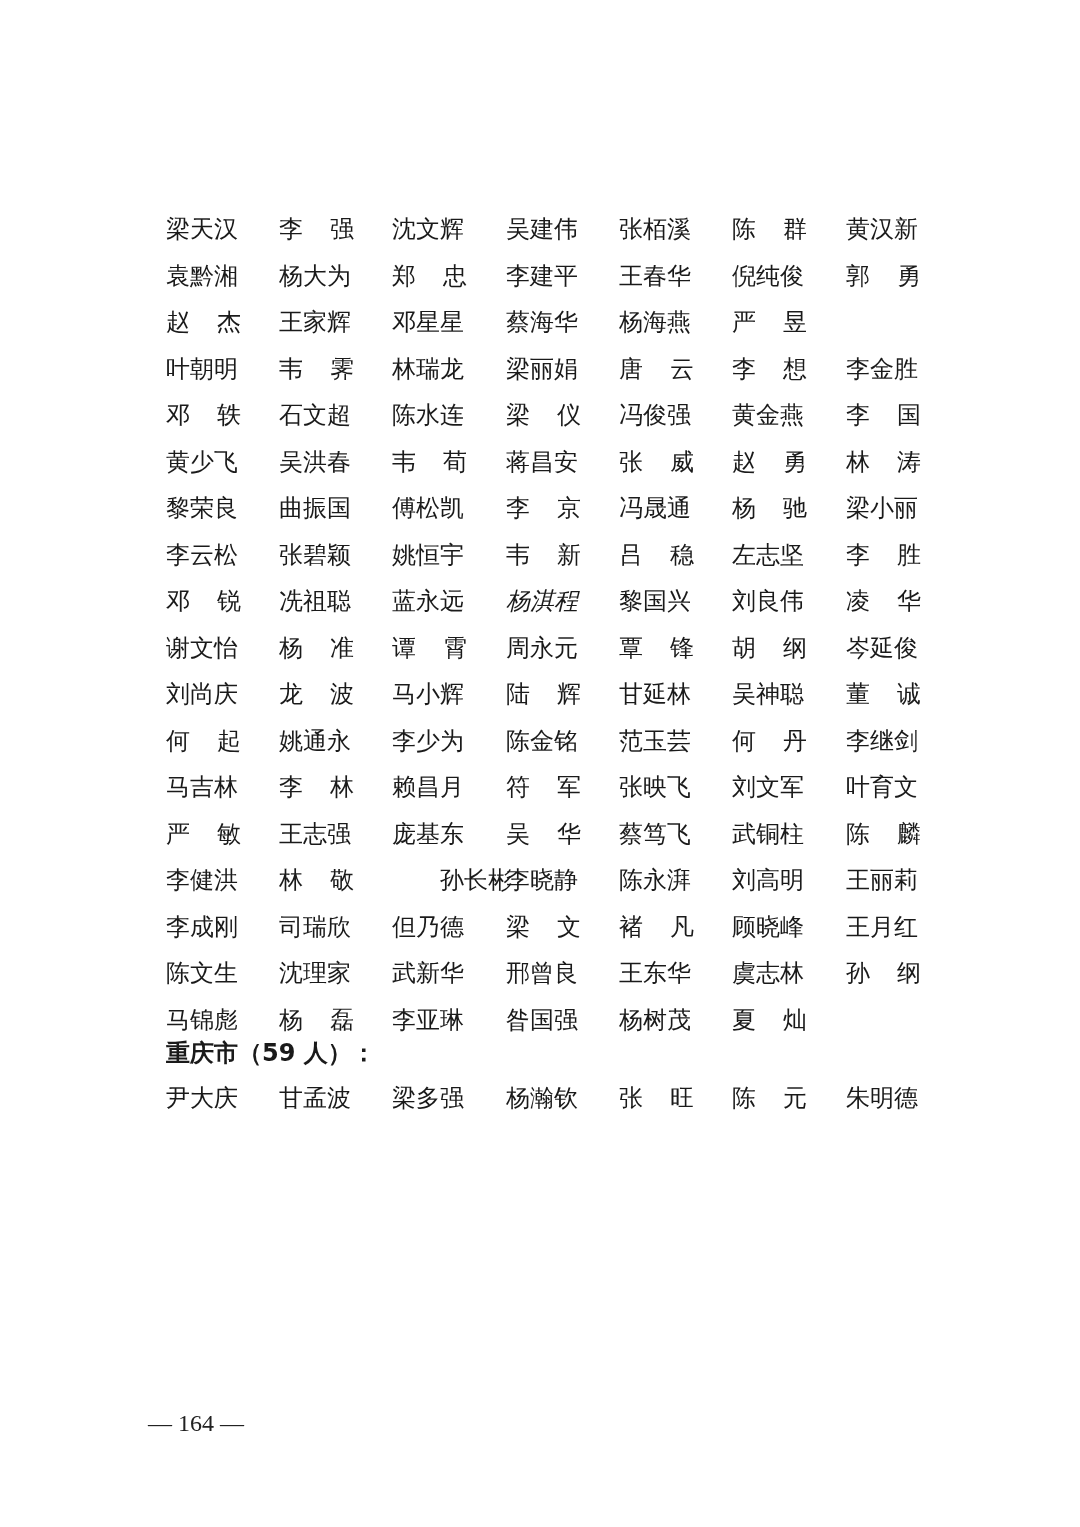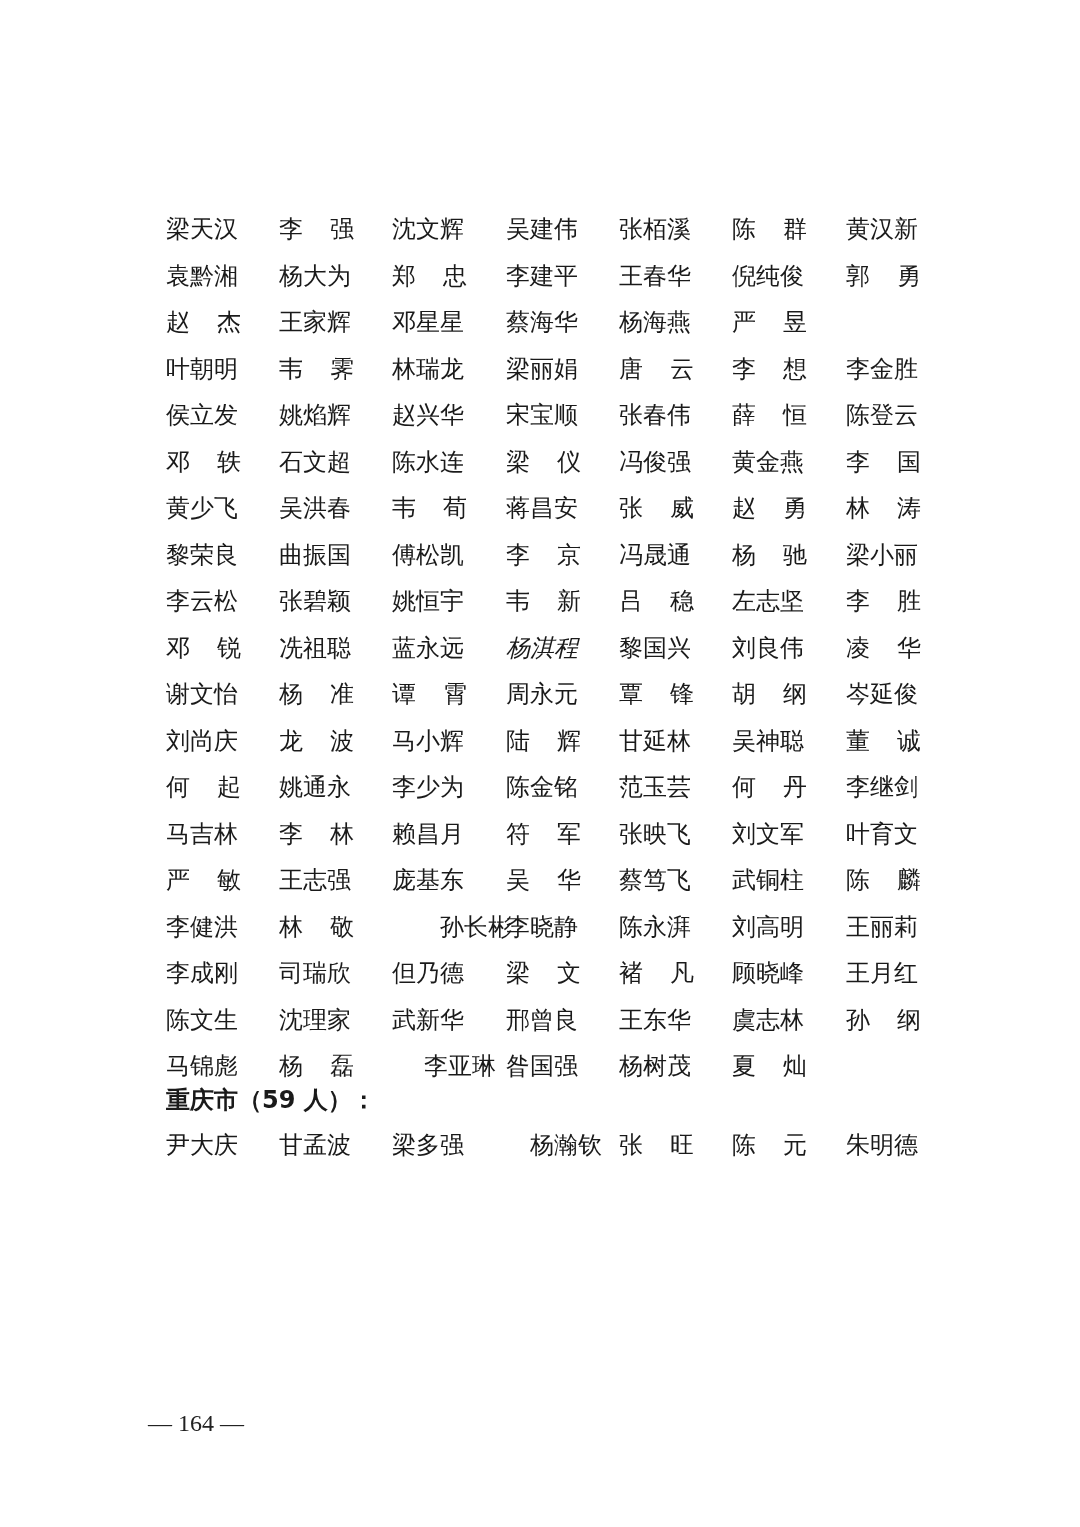--- a/index.html
+++ b/index.html
@@ -79,32 +79,20 @@
             <span>唐</span>
             <span>云</span>
           </span>
           <span class="cell two" style="left: 566px;">
             <span>李</span>
             <span>想</span>
           </span>
           <span class="cell" style="left: 680px;">李金胜</span>
         </div>
         <div class="row">
-          <span class="cell" style="left: 0px;">侯立发</span>
-          <span class="cell" style="left: 113px;">姚焰辉</span>
-          <span class="cell" style="left: 226px;">赵兴华</span>
-          <span class="cell" style="left: 340px;">宋宝顺</span>
-          <span class="cell" style="left: 453px;">张春伟</span>
-          <span class="cell two" style="left: 566px;">
-            <span>薛</span>
-            <span>恒</span>
-          </span>
-          <span class="cell" style="left: 680px;">陈登云</span>
-        </div>
-        <div class="row">
           <span class="cell two" style="left: 0px;">
             <span>邓</span>
             <span>轶</span>
           </span>
           <span class="cell" style="left: 113px;">石文超</span>
           <span class="cell" style="left: 226px;">陈水连</span>
           <span class="cell two" style="left: 340px;">
             <span>梁</span>
             <span>仪</span>
           </span>
@@ -311,36 +299,36 @@
             <span>孙</span>
             <span>纲</span>
           </span>
         </div>
         <div class="row">
           <span class="cell" style="left: 0px;">马锦彪</span>
           <span class="cell two" style="left: 113px;">
             <span>杨</span>
             <span>磊</span>
           </span>
-          <span class="cell" style="left: 226px; margin-left: 32px;">李亚琳</span>
+          <span class="cell" style="left: 226px;">李亚琳</span>
           <span class="cell" style="left: 340px;">昝国强</span>
           <span class="cell" style="left: 453px;">杨树茂</span>
           <span class="cell two" style="left: 566px;">
             <span>夏</span>
             <span>灿</span>
           </span>
         </div>
       </div>
       <div>
         <div class="heading">重庆市（59 人）：</div>
         <div class="row">
           <span class="cell" style="left: 0px;">尹大庆</span>
           <span class="cell" style="left: 113px;">甘孟波</span>
           <span class="cell" style="left: 226px;">梁多强</span>
-          <span class="cell" style="left: 340px; margin-left: 24px;">杨瀚钦</span>
+          <span class="cell" style="left: 340px;">杨瀚钦</span>
           <span class="cell two" style="left: 453px;">
             <span>张</span>
             <span>旺</span>
           </span>
           <span class="cell two" style="left: 566px;">
             <span>陈</span>
             <span>元</span>
           </span>
           <span class="cell" style="left: 680px;">朱明德</span>
         </div>

